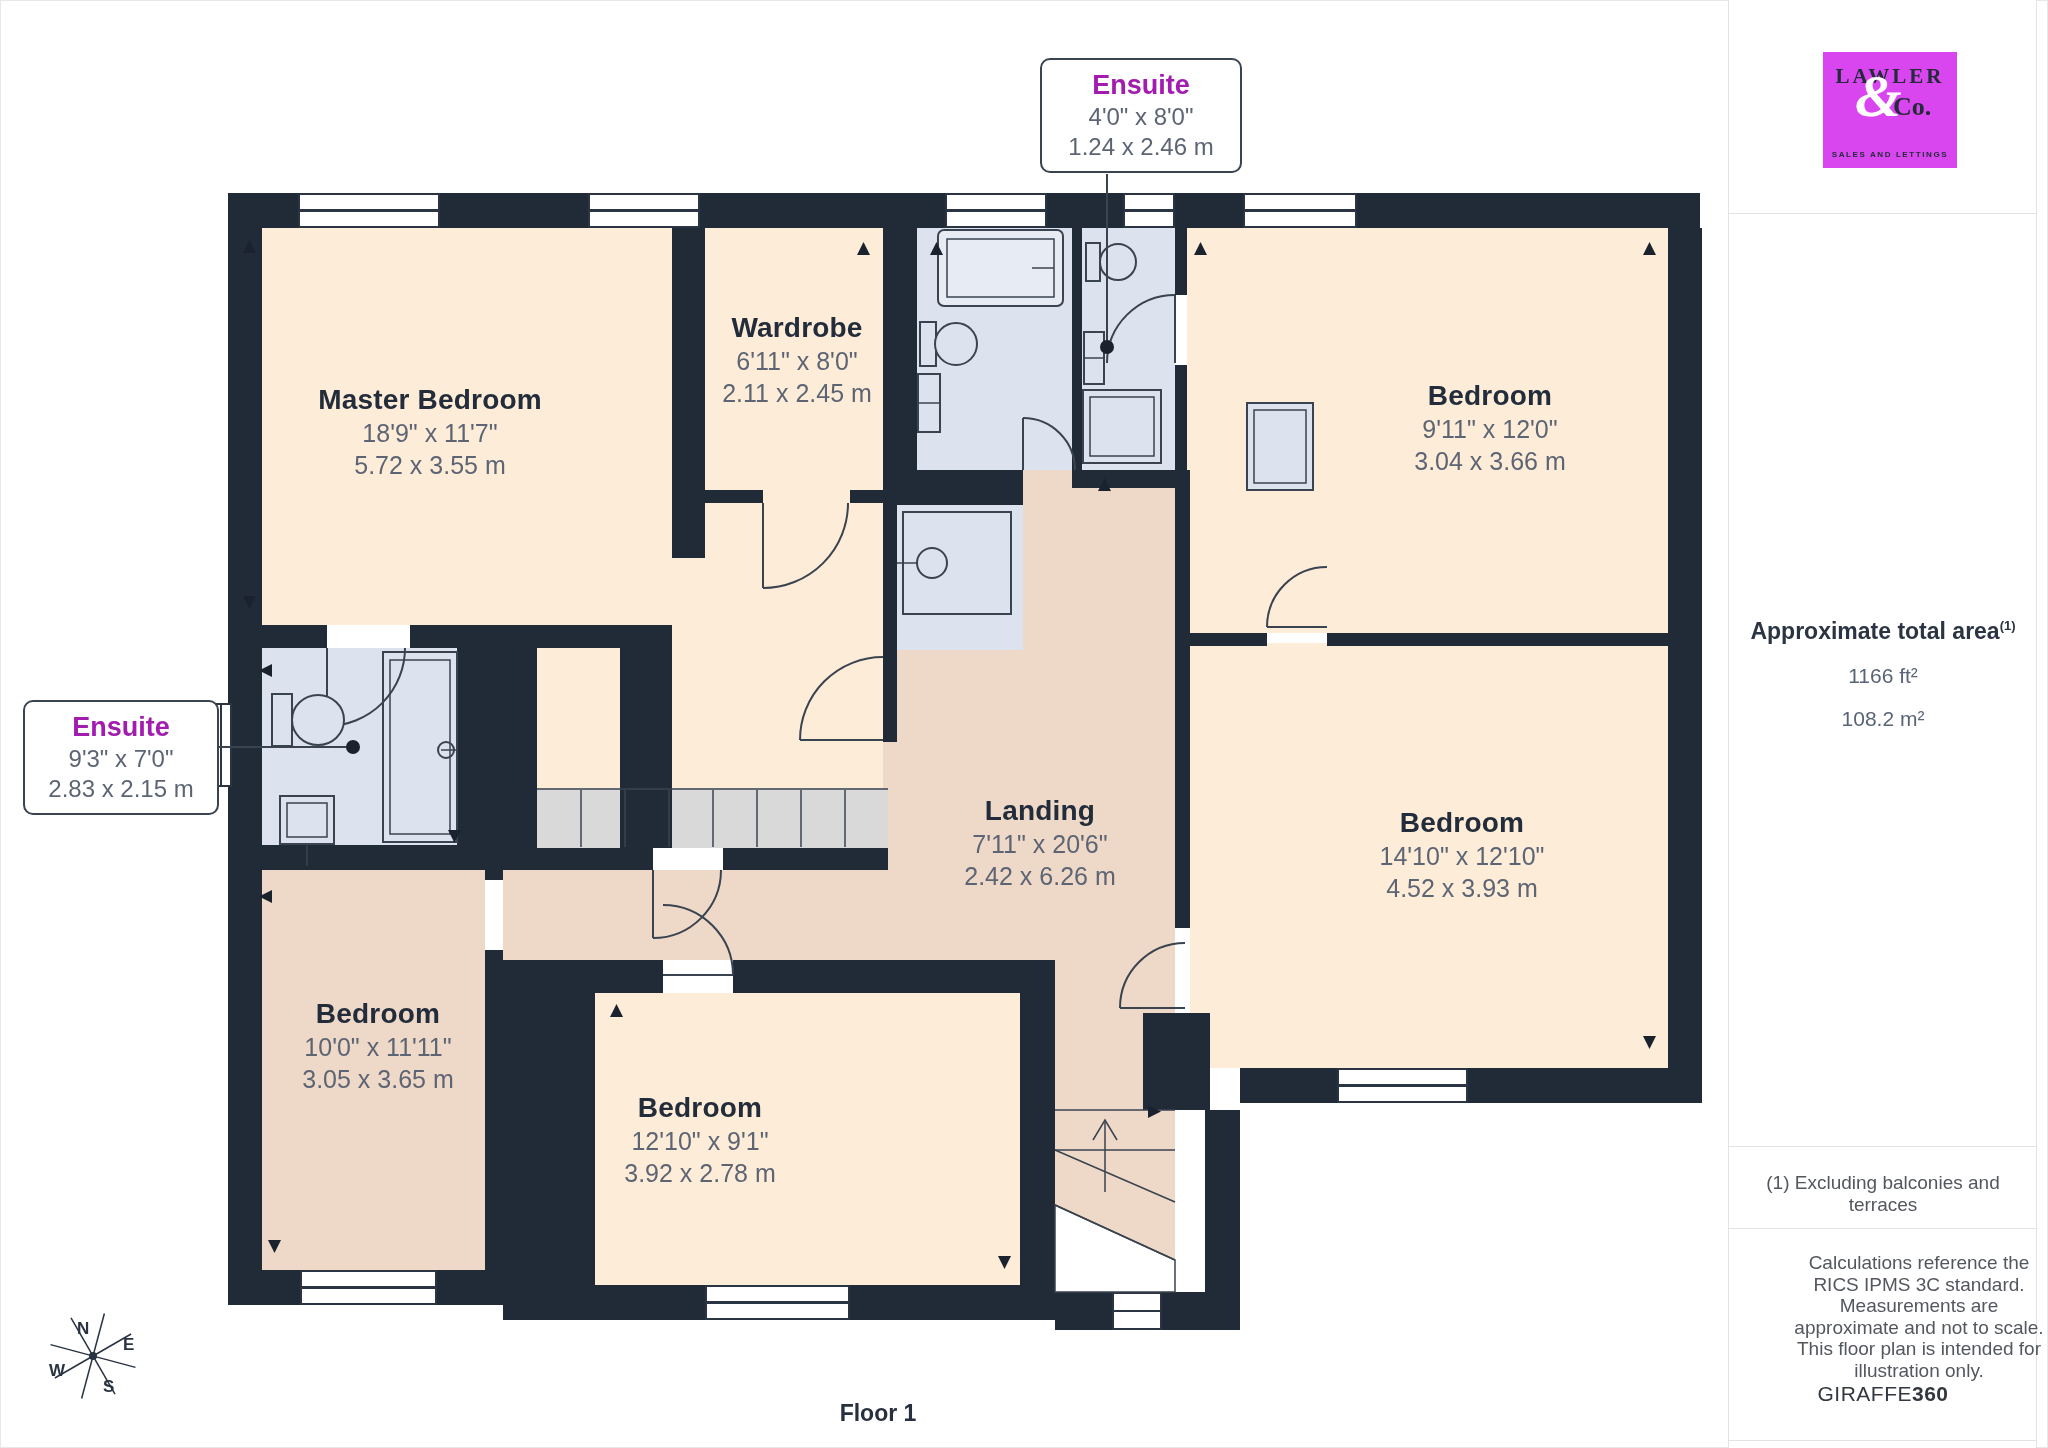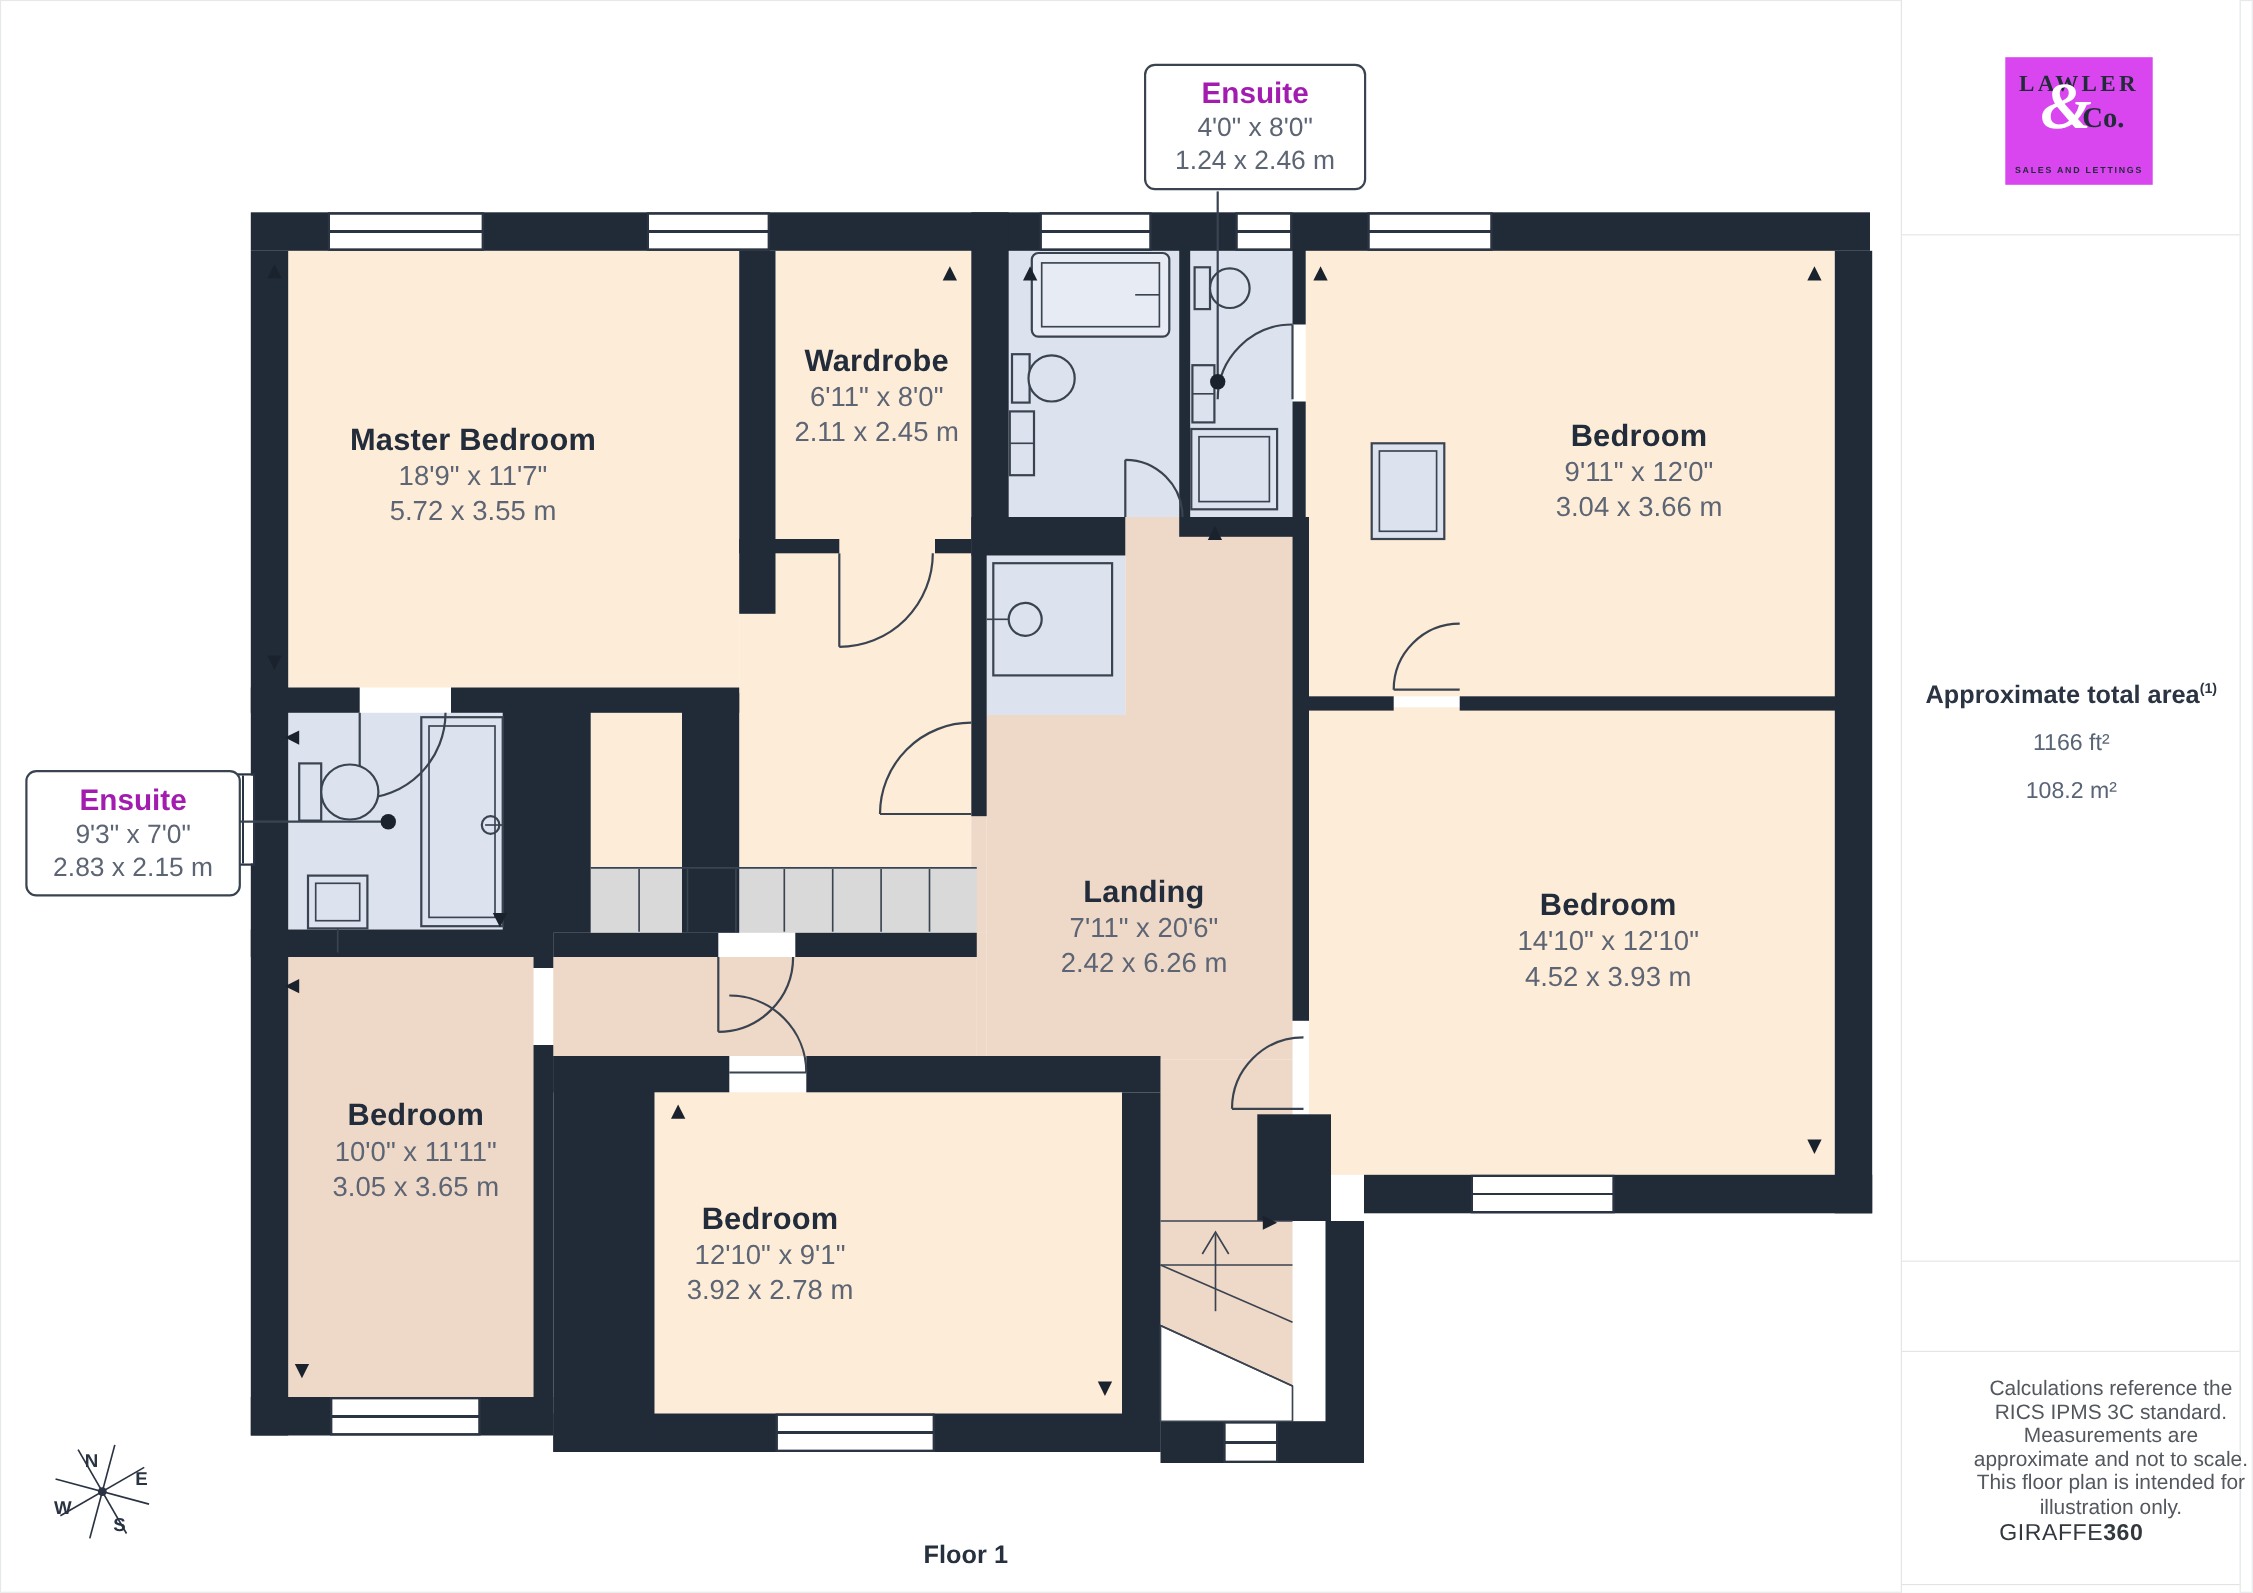--- a/index.html
+++ b/index.html
@@ -327,15 +327,16 @@
     <span class="l2">Co.</span>
     <span class="tag">SALES AND LETTINGS</span>
   </div>
 
   <div class="area-block">
     <div class="area-title"><span>Approximate total area</span><sup>(1)</sup></div>
     <div class="area-val">1166 ft²</div>
     <div class="area-val">108.2 m²</div>
   </div>
 
+  <div class="note1">(1) Excluding balconies and terraces</div>
   <div class="disclaimer">Calculations reference the RICS IPMS 3C standard. Measurements are approximate and not to scale. This floor plan is intended for illustration only.</div>
   <div class="brand"><span>GIRAFFE</span><span class="b">360</span></div>
 </div>
 
 </body></html>

